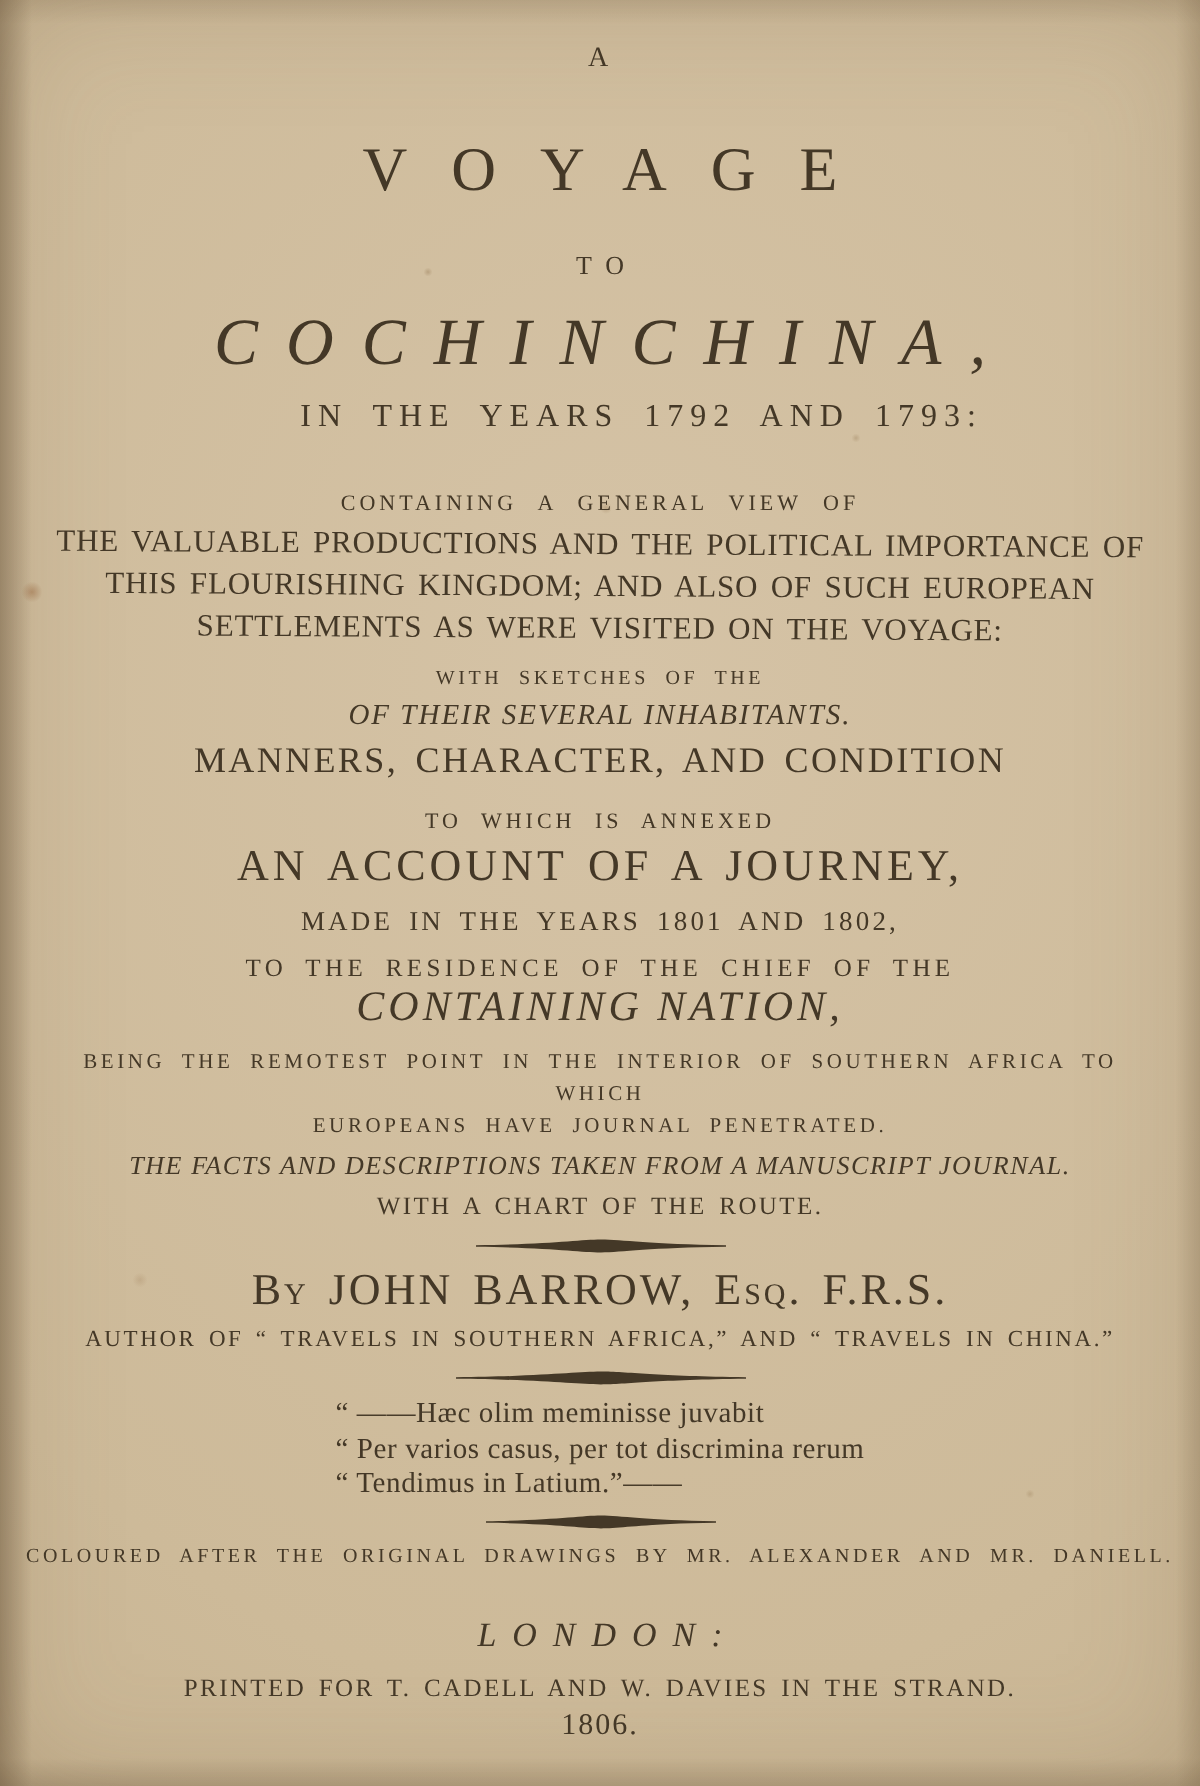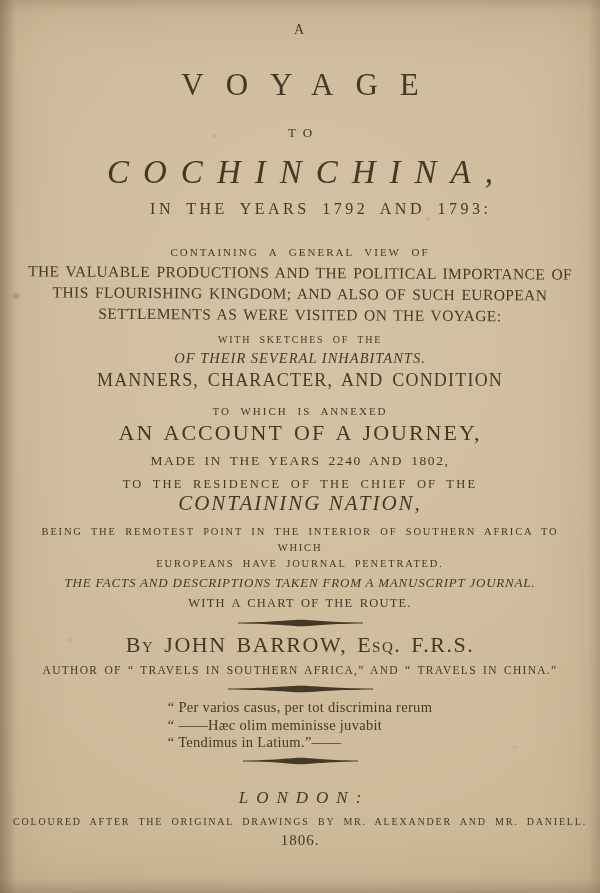--- a/index.html
+++ b/index.html
@@ -89,21 +89,21 @@
       <p class="line">THE VALUABLE PRODUCTIONS AND THE POLITICAL IMPORTANCE OF</p>
       <p class="line">THIS FLOURISHING KINGDOM; AND ALSO OF SUCH EUROPEAN</p>
       <p class="line">SETTLEMENTS AS WERE VISITED ON THE VOYAGE:</p>
     </div>
     <p class="line sketches">WITH SKETCHES OF THE</p>
     <p class="line inhabitants it">OF THEIR SEVERAL INHABITANTS.</p>
     <p class="line manners">MANNERS, CHARACTER, AND CONDITION</p>
 
     <p class="line annexed">TO WHICH IS ANNEXED</p>
     <p class="line account">AN ACCOUNT OF A JOURNEY,</p>
-    <p class="line made-years">MADE IN THE YEARS 2240 AND 1802,</p>
+    <p class="line made-years">MADE IN THE YEARS 1801 AND 1802,</p>
     <p class="line residence">TO THE RESIDENCE OF THE CHIEF OF THE</p>
     <p class="line nation it">CONTAINING NATION,</p>
     <div class="remotest">
       <p class="line">BEING THE REMOTEST POINT IN THE INTERIOR OF SOUTHERN AFRICA TO WHICH</p>
       <p class="line">EUROPEANS HAVE JOURNAL PENETRATED.</p>
     </div>
     <p class="line facts it">THE FACTS AND DESCRIPTIONS TAKEN FROM A MANUSCRIPT JOURNAL.</p>
     <p class="line chart">WITH A CHART OF THE ROUTE.</p>
 
     <div class="rule rule1">
@@ -115,30 +115,31 @@
     <p class="line byline sc">By JOHN BARROW, Esq. F.R.S.</p>
     <p class="line credits">AUTHOR OF “ TRAVELS IN SOUTHERN AFRICA,” AND “ TRAVELS IN CHINA.”</p>
 
     <div class="rule rule2">
       <svg width="145" height="8" viewBox="0 0 145 8">
         <path d="M0,3.6 C44,3.2 60,0.8 72.5,0.8 C85,0.8 101,3.2 145,3.6 L145,4.4 C101,4.8 85,7.2 72.5,7.2 C60,7.2 44,4.8 0,4.4 Z"></path>
       </svg>
     </div>
 
     <div class="epigraph">
+      <p class="line">“ ——Hæc olim meminisse juvabit</p>
       <p class="line">“ Per varios casus, per tot discrimina rerum</p>
-      <p class="line">“ ——Hæc olim meminisse juvabit</p>
       <p class="line">“ Tendimus in Latium.”——</p>
     </div>
 
     <div class="rule rule3">
       <svg width="115" height="8" viewBox="0 0 115 8">
         <path d="M0,3.6 C35,3.2 48,0.8 57.5,0.8 C67,0.8 80,3.2 115,3.6 L115,4.4 C80,4.8 67,7.2 57.5,7.2 C48,7.2 35,4.8 0,4.4 Z"></path>
       </svg>
     </div>
 
+    <p class="line illustrated2">COLOURED AFTER THE ORIGINAL DRAWINGS BY MR. ALEXANDER AND MR. DANIELL.</p>
+
     <p class="line city it">LONDON:</p>
-
-    <p class="line illustrated2">COLOURED AFTER THE ORIGINAL DRAWINGS BY MR. ALEXANDER AND MR. DANIELL.</p>
+    <p class="line publisher">PRINTED FOR T. CADELL AND W. DAVIES IN THE STRAND.</p>
     <p class="line year-line">1806.</p>
 
   </div>
 </div>
 
 </body></html>

